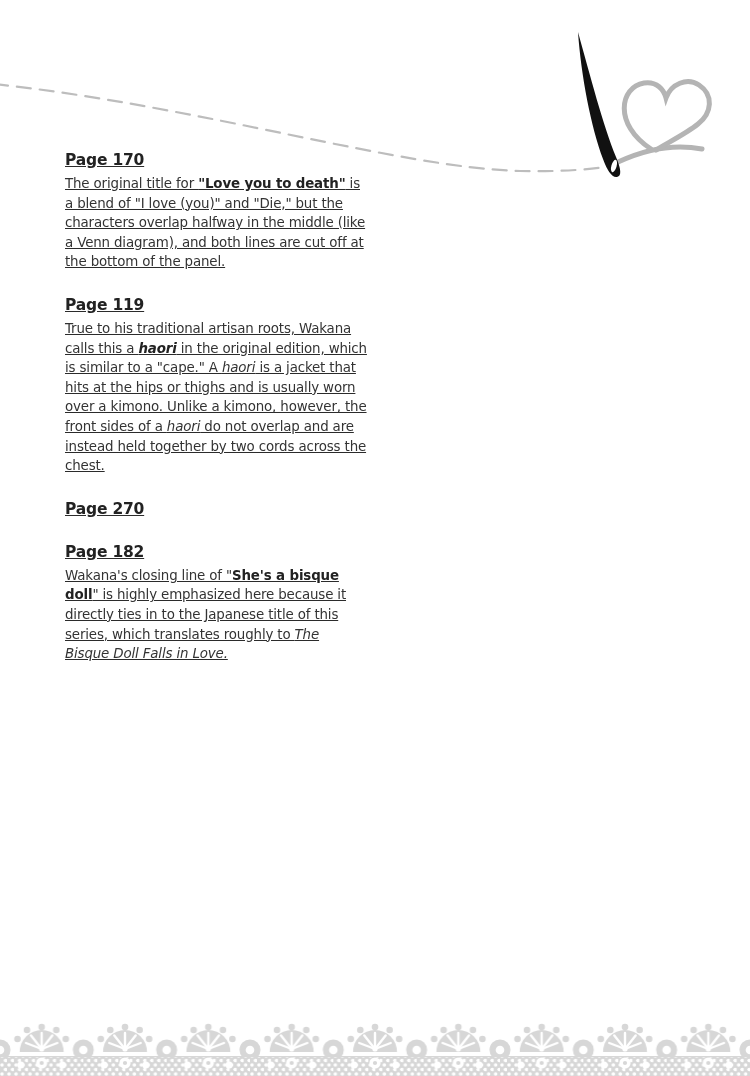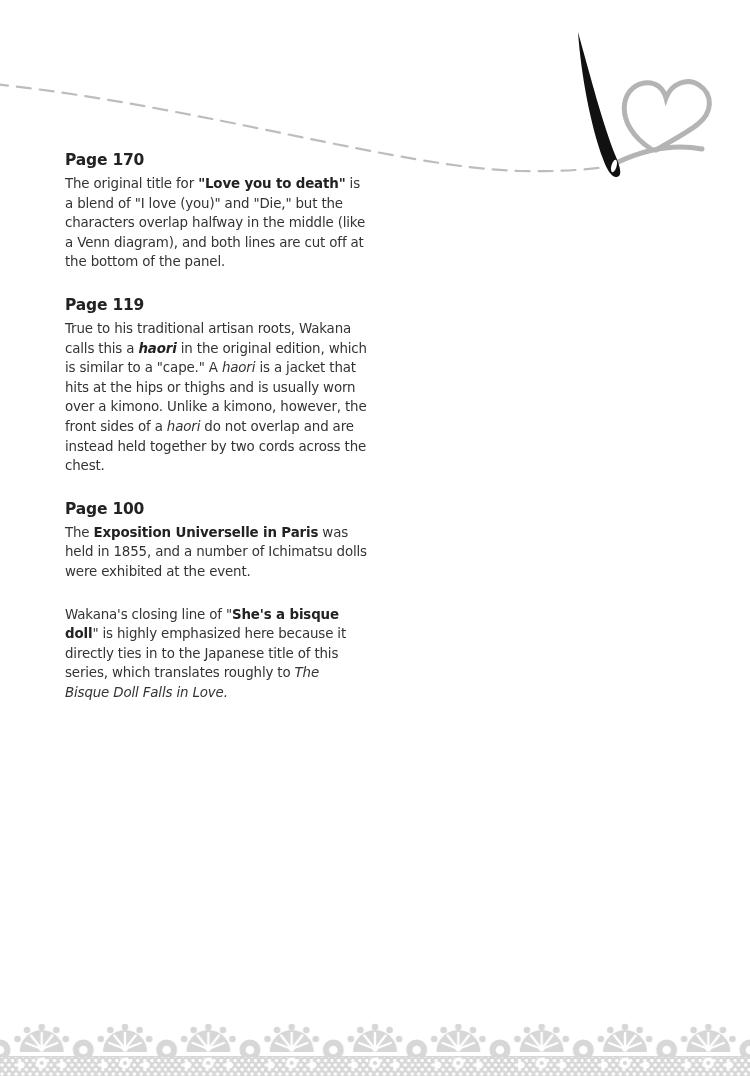--- a/index.html
+++ b/index.html
@@ -6,21 +6,21 @@
   body{
     width:750px;height:1076px;
     background:#ffffff;
     font-family:"DejaVu Sans","Liberation Sans",sans-serif;
     position:relative;overflow:hidden;
     color:var(--ink,#2b2b2b);
   }
   .page{position:absolute;inset:0;}
   .art{position:absolute;top:0;left:0;}
   .notes{
-    position:absolute;left:65px;top:150px;width:302px;
+    position:absolute;left:65px;top:150px;width:302px;text-decoration:underline;
   }
   .note-block{margin:0 0 23px 0;}
   .note-heading{
     font-size:15.5px;font-weight:700;letter-spacing:-0.2px;
     margin:0 0 4px 0;line-height:20px;color:#222;
   }
   .note-body{
     font-size:13.4px;line-height:19.6px;letter-spacing:-0.15px;
     margin:0;color:#333;
   }
@@ -53,24 +53,24 @@
   <main class="notes">
       <section class="note-block">
         <h3 class="note-heading">Page 170</h3>
         <p class="note-body"><span>The original title for </span><span class="run-b">"Love you to death"</span><span> is a blend of "I love (you)" and "Die," but the characters overlap halfway in the middle (like a Venn diagram), and both lines are cut off at the bottom of the panel.</span></p>
       </section>
       <section class="note-block">
         <h3 class="note-heading">Page 119</h3>
         <p class="note-body"><span>True to his traditional artisan roots, Wakana calls this a </span><span class="run-bi">haori</span><span> in the original edition, which is similar to a "cape." A </span><span class="run-i">haori</span><span> is a jacket that hits at the hips or thighs and is usually worn over a kimono. Unlike a kimono, however, the front sides of a </span><span class="run-i">haori</span><span> do not overlap and are instead held together by two cords across the chest.</span></p>
       </section>
       <section class="note-block">
-        <h3 class="note-heading">Page 100</h3>
-        <p class="note-body"><span>The </span><span class="run-b">Exposition Universelle in Paris</span><span> was held in 1855, and a number of Ichimatsu dolls were exhibited at the event.</span></p>
+        <h3 class="note-heading">Page 270</h3>
       </section>
       <section class="note-block">
+        <h3 class="note-heading">Page 182</h3>
         <p class="note-body"><span>Wakana's closing line of "</span><span class="run-b">She's a bisque doll</span><span>" is highly emphasized here because it directly ties in to the Japanese title of this series, which translates roughly to </span><span class="run-i">The Bisque Doll Falls in Love.</span></p>
       </section>
     </main>
 
   <svg class="lace" width="750" height="58" viewBox="0 0 750 58">
     <defs>
       <pattern id="dots" width="7" height="9" patternUnits="userSpaceOnUse">
         <circle cx="2" cy="2" r="1.8" fill="#ffffff"></circle>
         <circle cx="5.5" cy="6.5" r="1.8" fill="#ffffff"></circle>
       </pattern>

